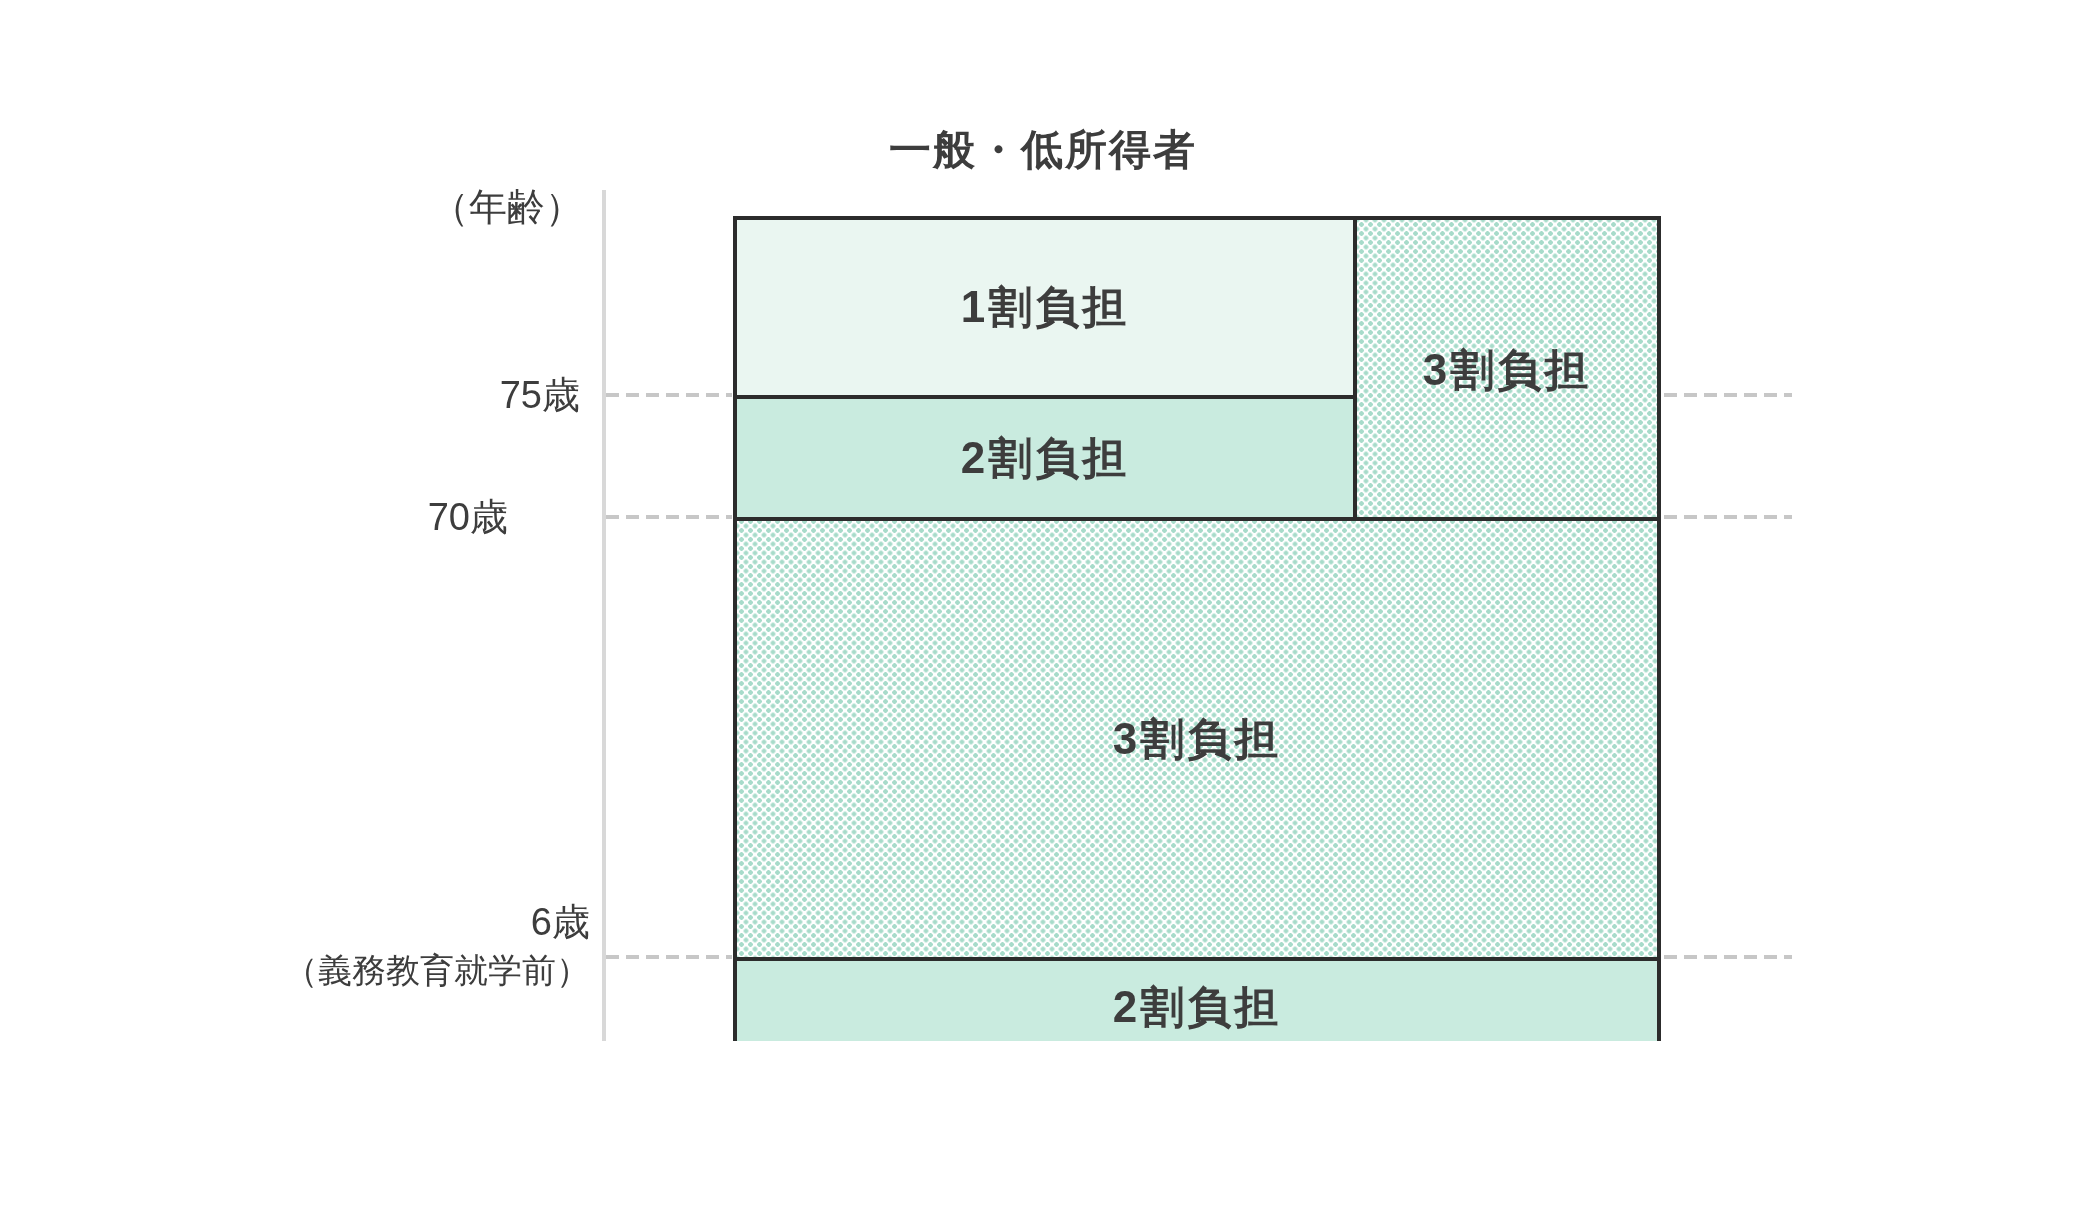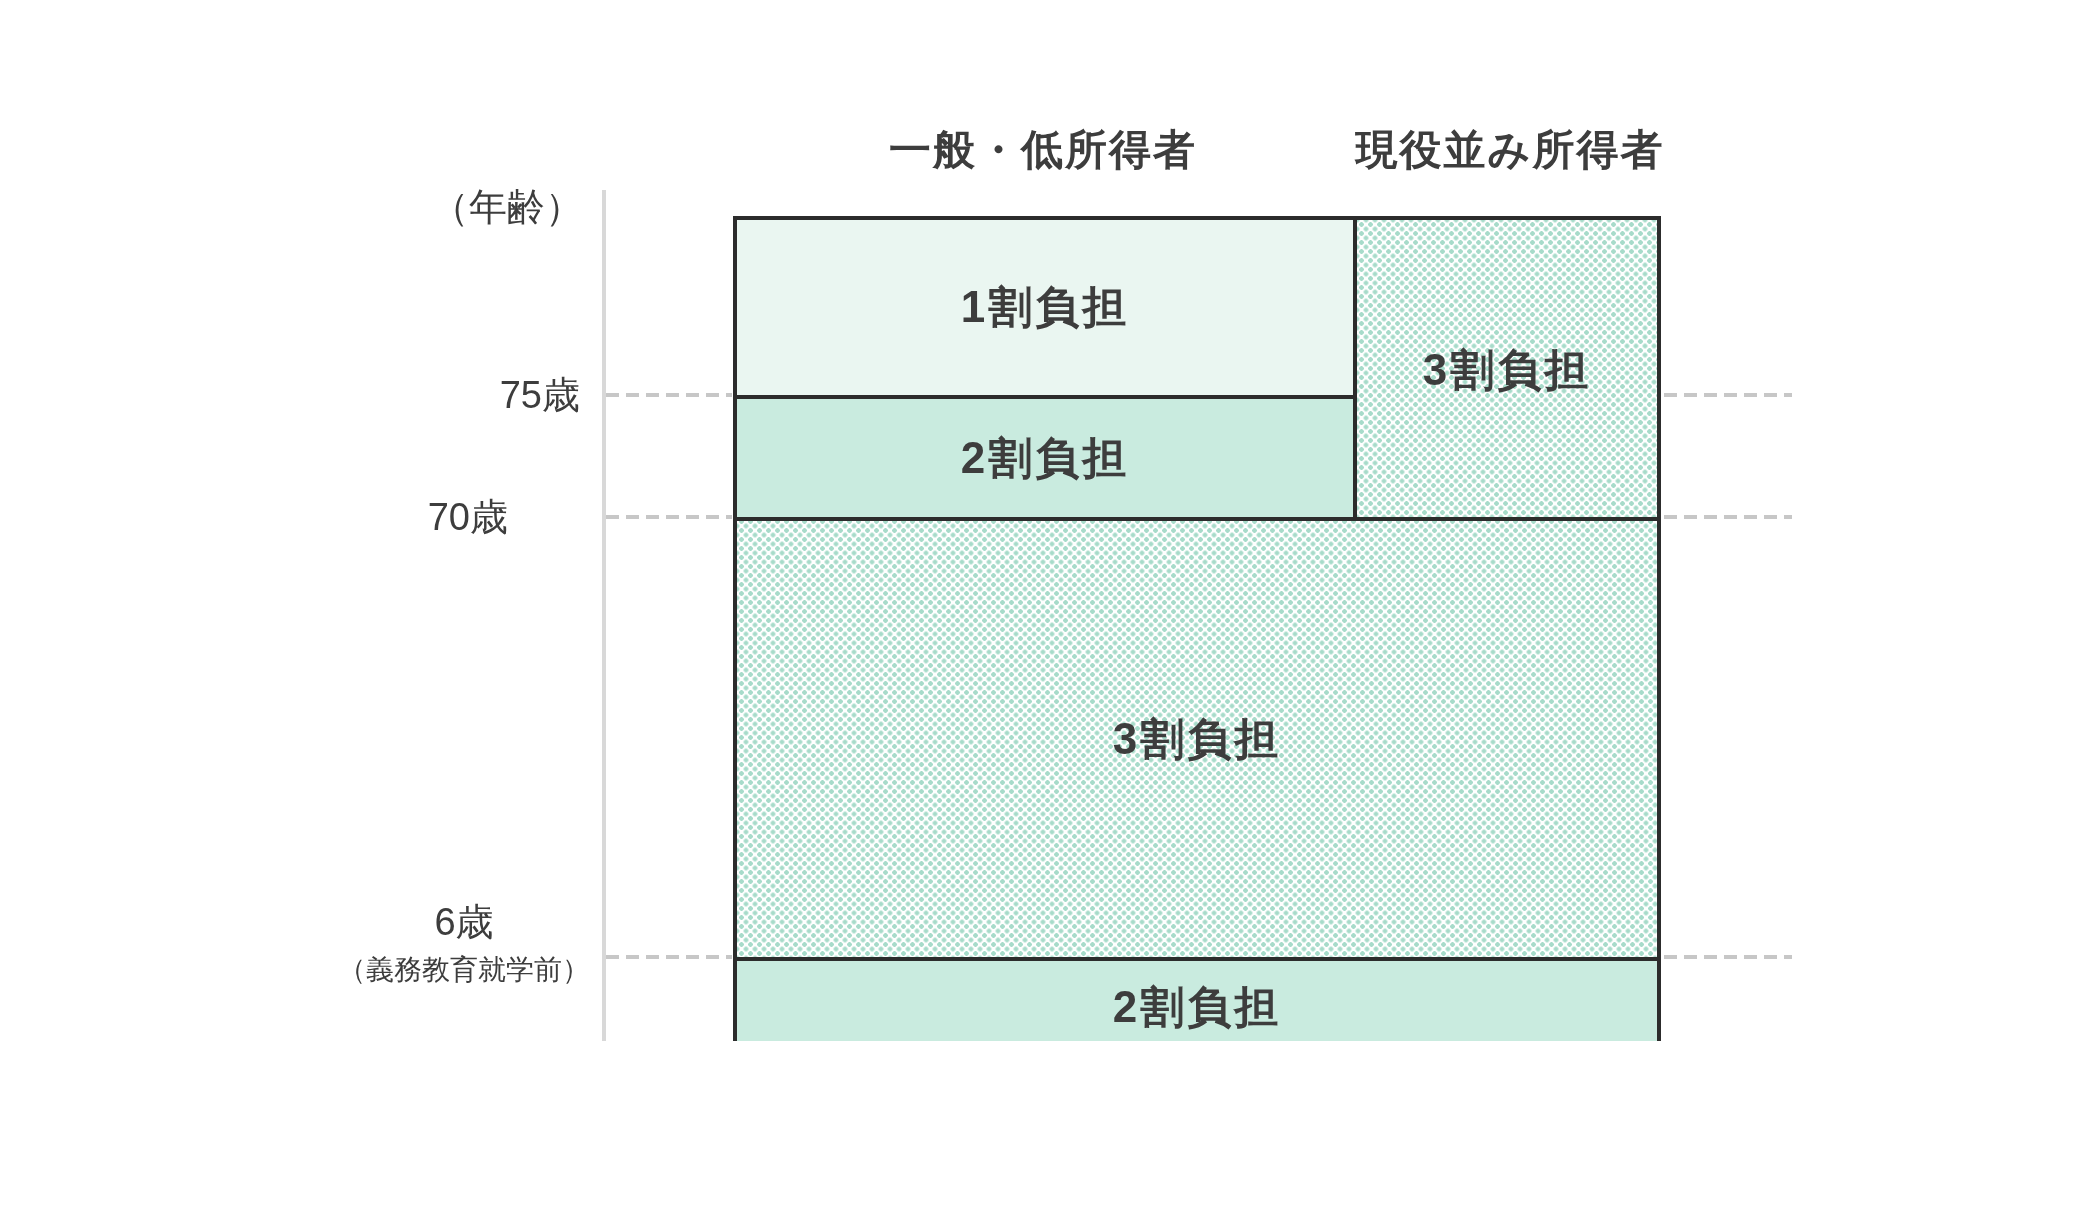--- a/index.html
+++ b/index.html
@@ -23,22 +23,22 @@
   .col-header{position:absolute;top:150px;transform:translate(-50%,-50%);
               font-size:42px;font-weight:bold;letter-spacing:2px;white-space:nowrap;}
   .col-header.general{left:1043px;}
   .col-header.active{left:1510px;}
 
   
   .tick{position:absolute;font-size:38px;font-weight:normal;text-align:right;white-space:nowrap;}
   .tick.age-title{right:1497px;top:207px;transform:translateY(-50%);}
   .tick.t75{right:1500px;top:395px;transform:translateY(-50%);text-align:center;}
   .tick.t70{right:1572px;top:517px;transform:translateY(-50%);}
-  .tick.t6{right:1490px;top:898px;line-height:48px;text-align:center;}
-  .tick .sub{font-size:28px;}
+  .tick.t6{right:1490px;top:898px;line-height:48px;}
+  .tick .sub{font-size:34px;}
 
   
   .box{position:absolute;left:733px;top:216px;width:920px;height:838px;
        border:4px solid #2c2c2c;background:#a3a3a3;}
   .fill{position:absolute;}
   .fill.light{background:#eaf6f1;}
   .fill.mid{background:#c9ebdf;}
   .fill.pattern{background-color:#ffffff;
     background-image:radial-gradient(#a7dbca 34%,transparent 37%),
                      radial-gradient(#a7dbca 34%,transparent 37%);
@@ -62,21 +62,20 @@
   .rl-3wari-right{left:770px;top:150px;}
   .rl-3wari-big{left:460px;top:519px;}
   .rl-2wari-bottom{left:460px;top:787px;}
 </style>
 </head>
 <body>
 
 <div class="canvas">
 
   <div class="col-header general">一般・低所得者</div>
-  <div class="col-header active">現役並み所得者</div>
 
   <div class="tick age-title">（年齢）</div>
   <div class="tick t75">75歳</div>
   <div class="tick t70">70歳</div>
   <div class="tick t6">
     <div>6歳</div>
     <div class="sub">（義務教育就学前）</div>
   </div>
 
   <div class="y-axis"></div>

